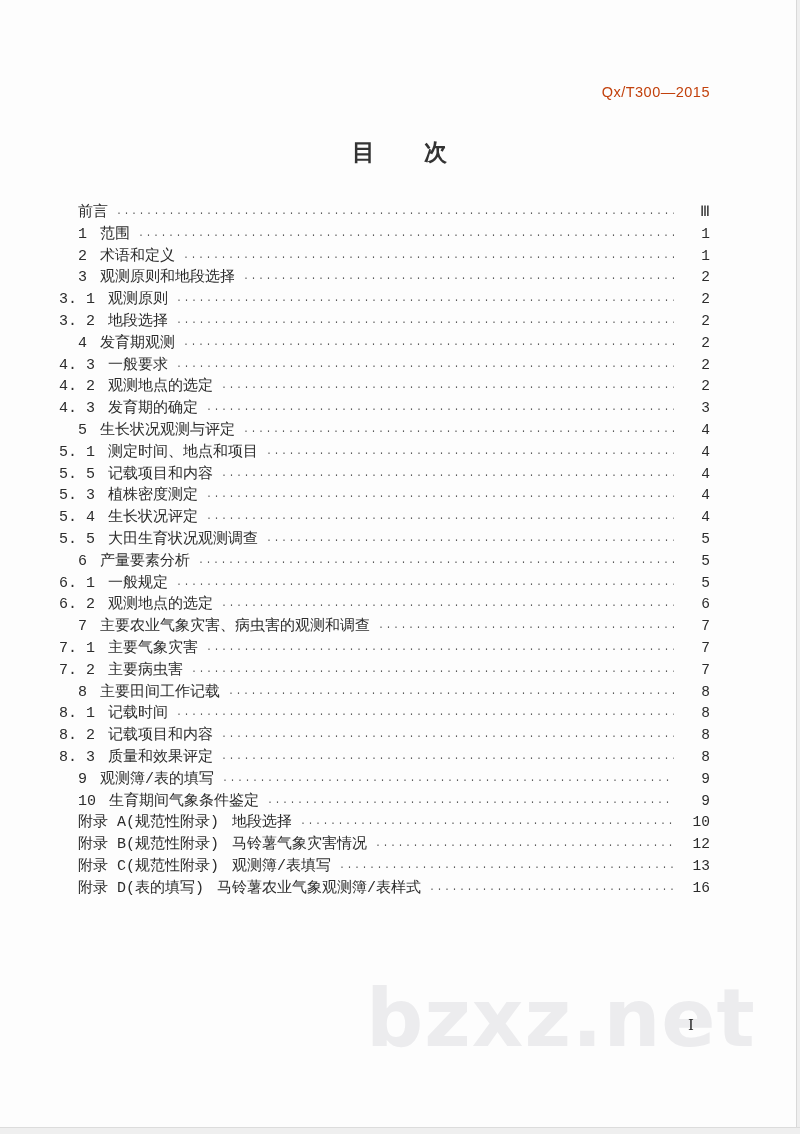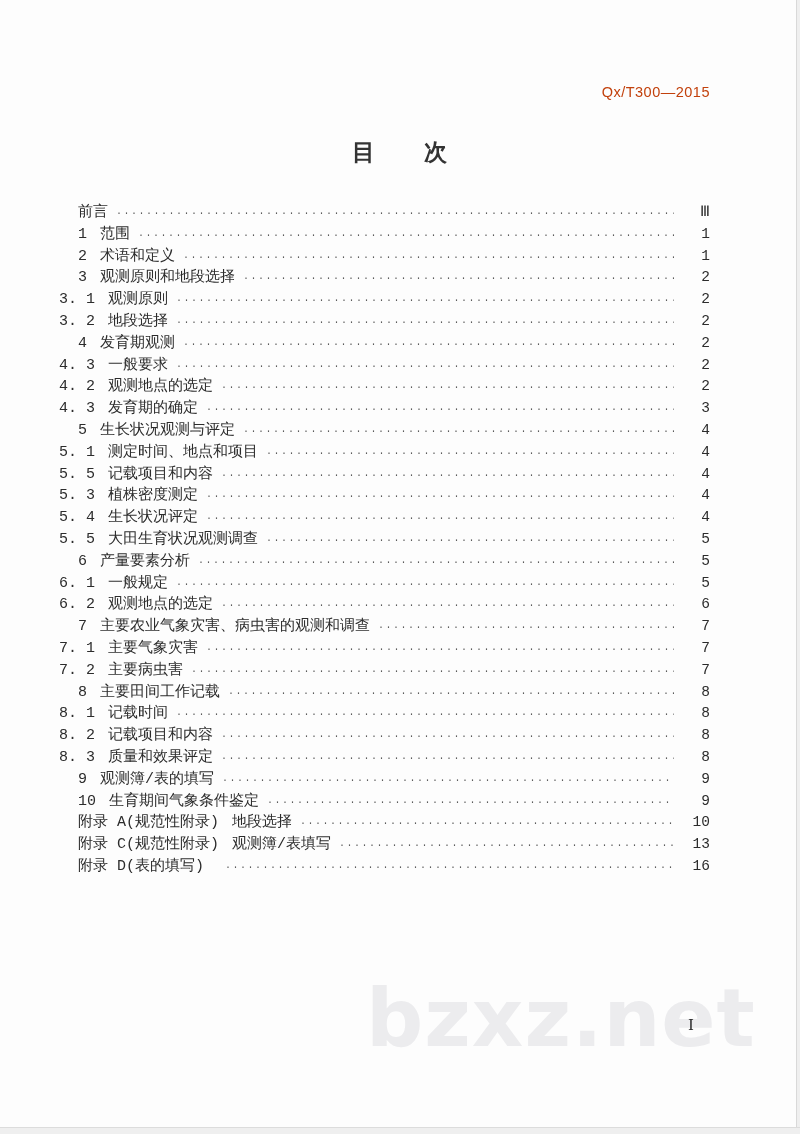--- a/index.html
+++ b/index.html
@@ -236,27 +236,34 @@
     <span class="leader"></span>
     <span class="entry-page">9</span>
   </div>
       <div class="toc-row">
     <span class="entry-num">附录 A(规范性附录)</span>
     <span class="entry-title">地段选择</span>
     <span class="leader"></span>
     <span class="entry-page">10</span>
   </div>
       <div class="toc-row">
+    <span class="entry-num">附录 B(规范性附录)</span>
+    <span class="entry-title">马铃薯气象灾害情况</span>
+    <span class="leader"></span>
+    <span class="entry-page">12</span>
+  </div>
+      <div class="toc-row">
     <span class="entry-num">附录 C(规范性附录)</span>
     <span class="entry-title">观测簿/表填写</span>
     <span class="leader"></span>
     <span class="entry-page">13</span>
   </div>
       <div class="toc-row">
     <span class="entry-num">附录 D(表的填写)</span>
+    <span class="entry-title">马铃薯农业气象观测簿/表样式</span>
     <span class="leader"></span>
     <span class="entry-page">16</span>
   </div>
     </div>
 
   <div class="watermark">bzxz.net</div>
 
   <div class="folio">Ⅰ</div>
 
   <div class="edge-right"></div>

